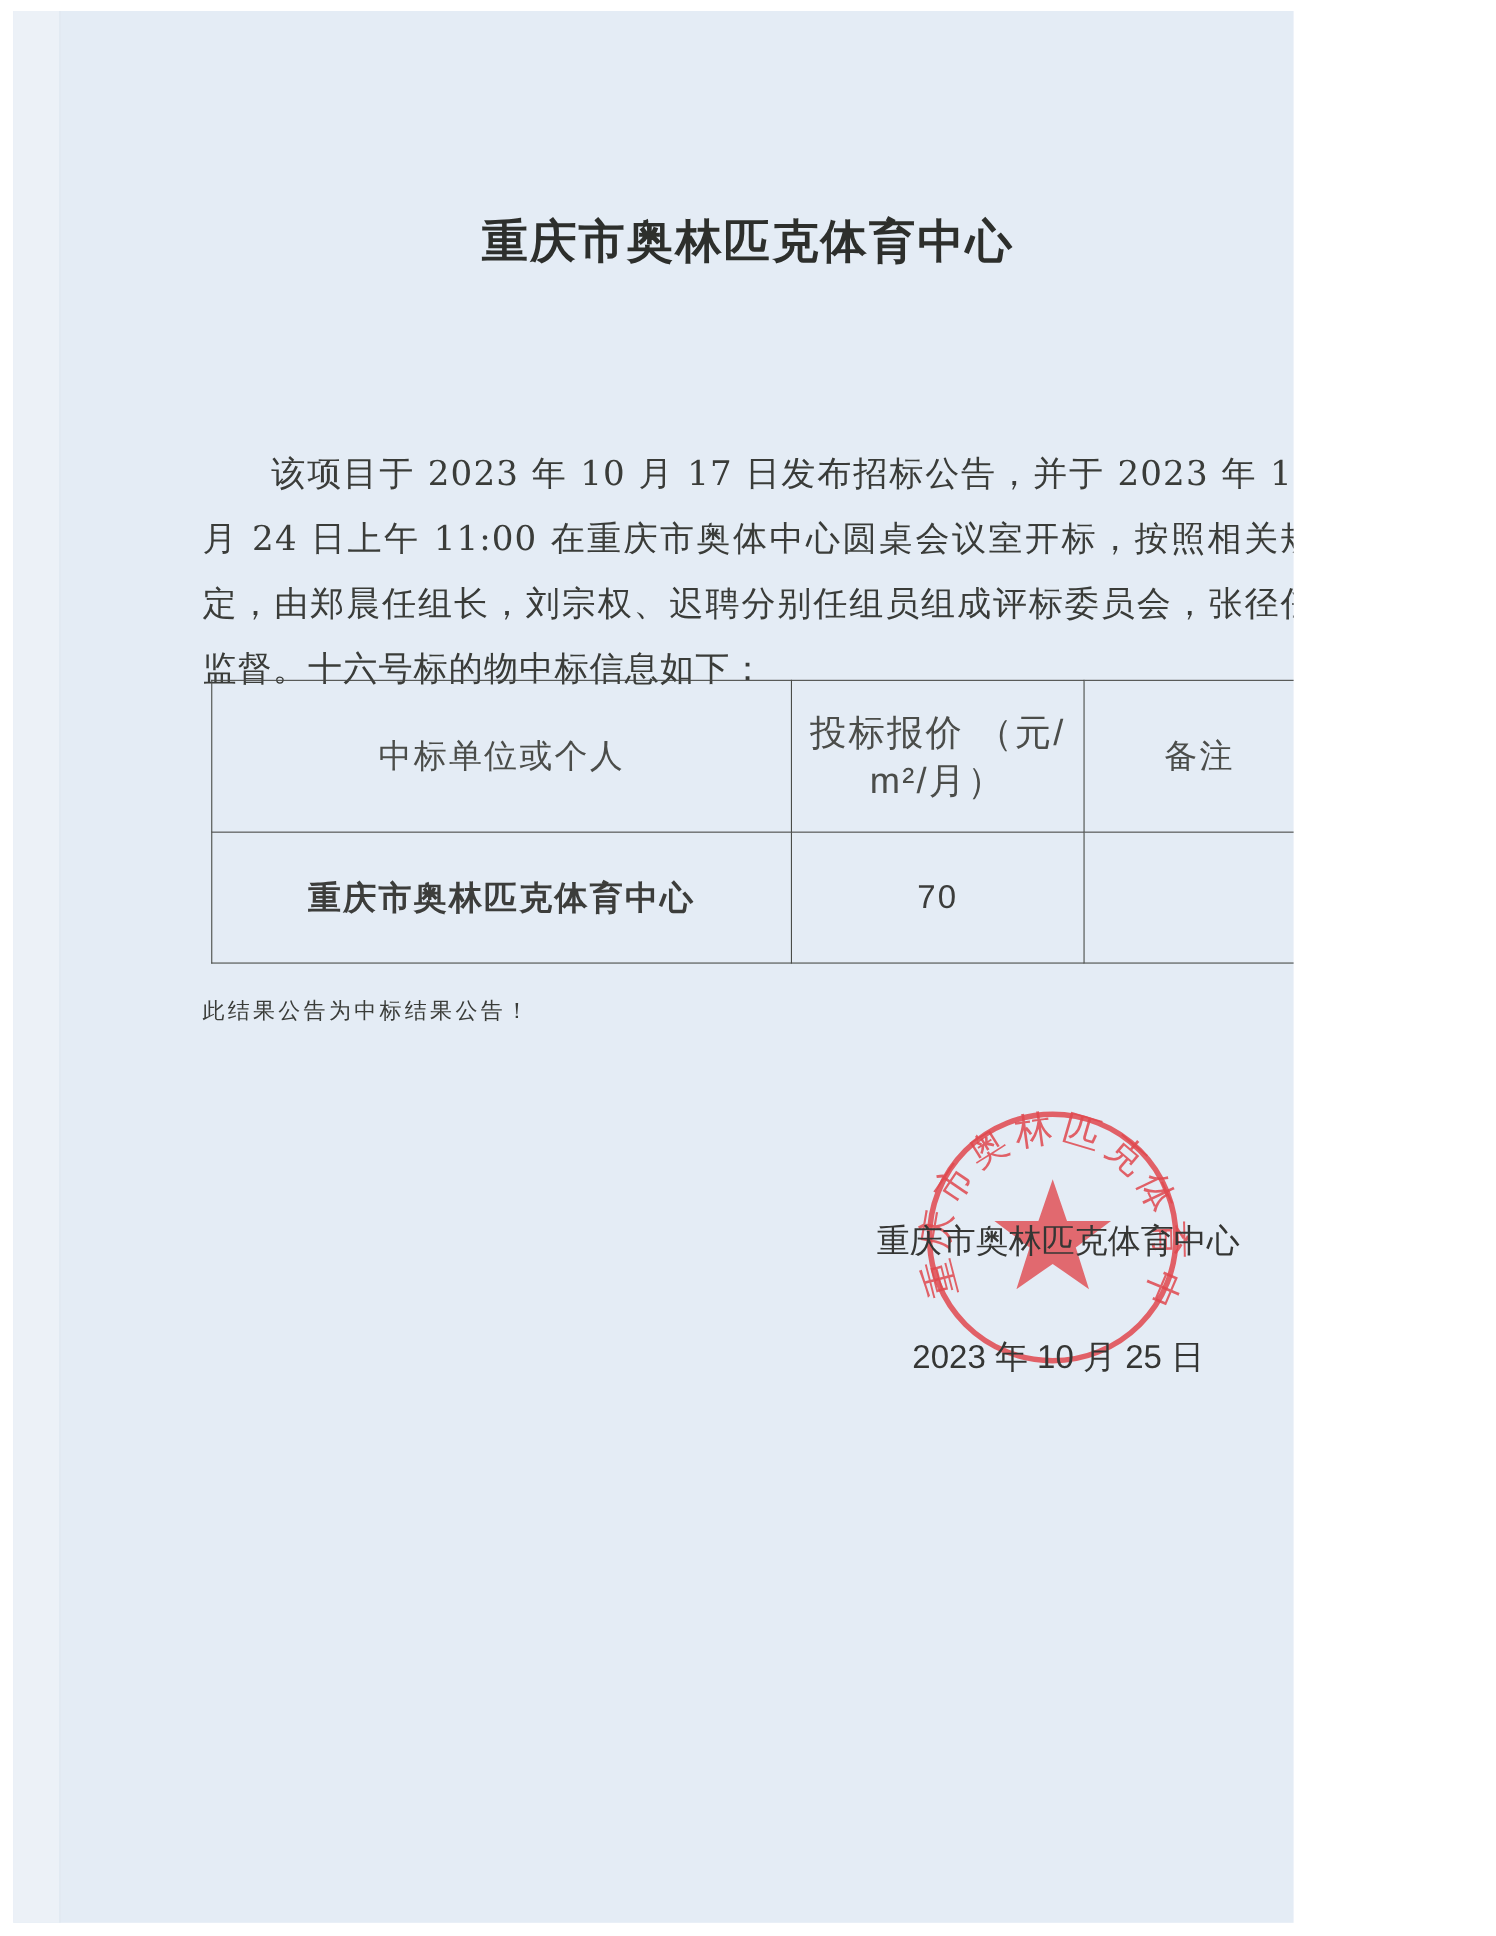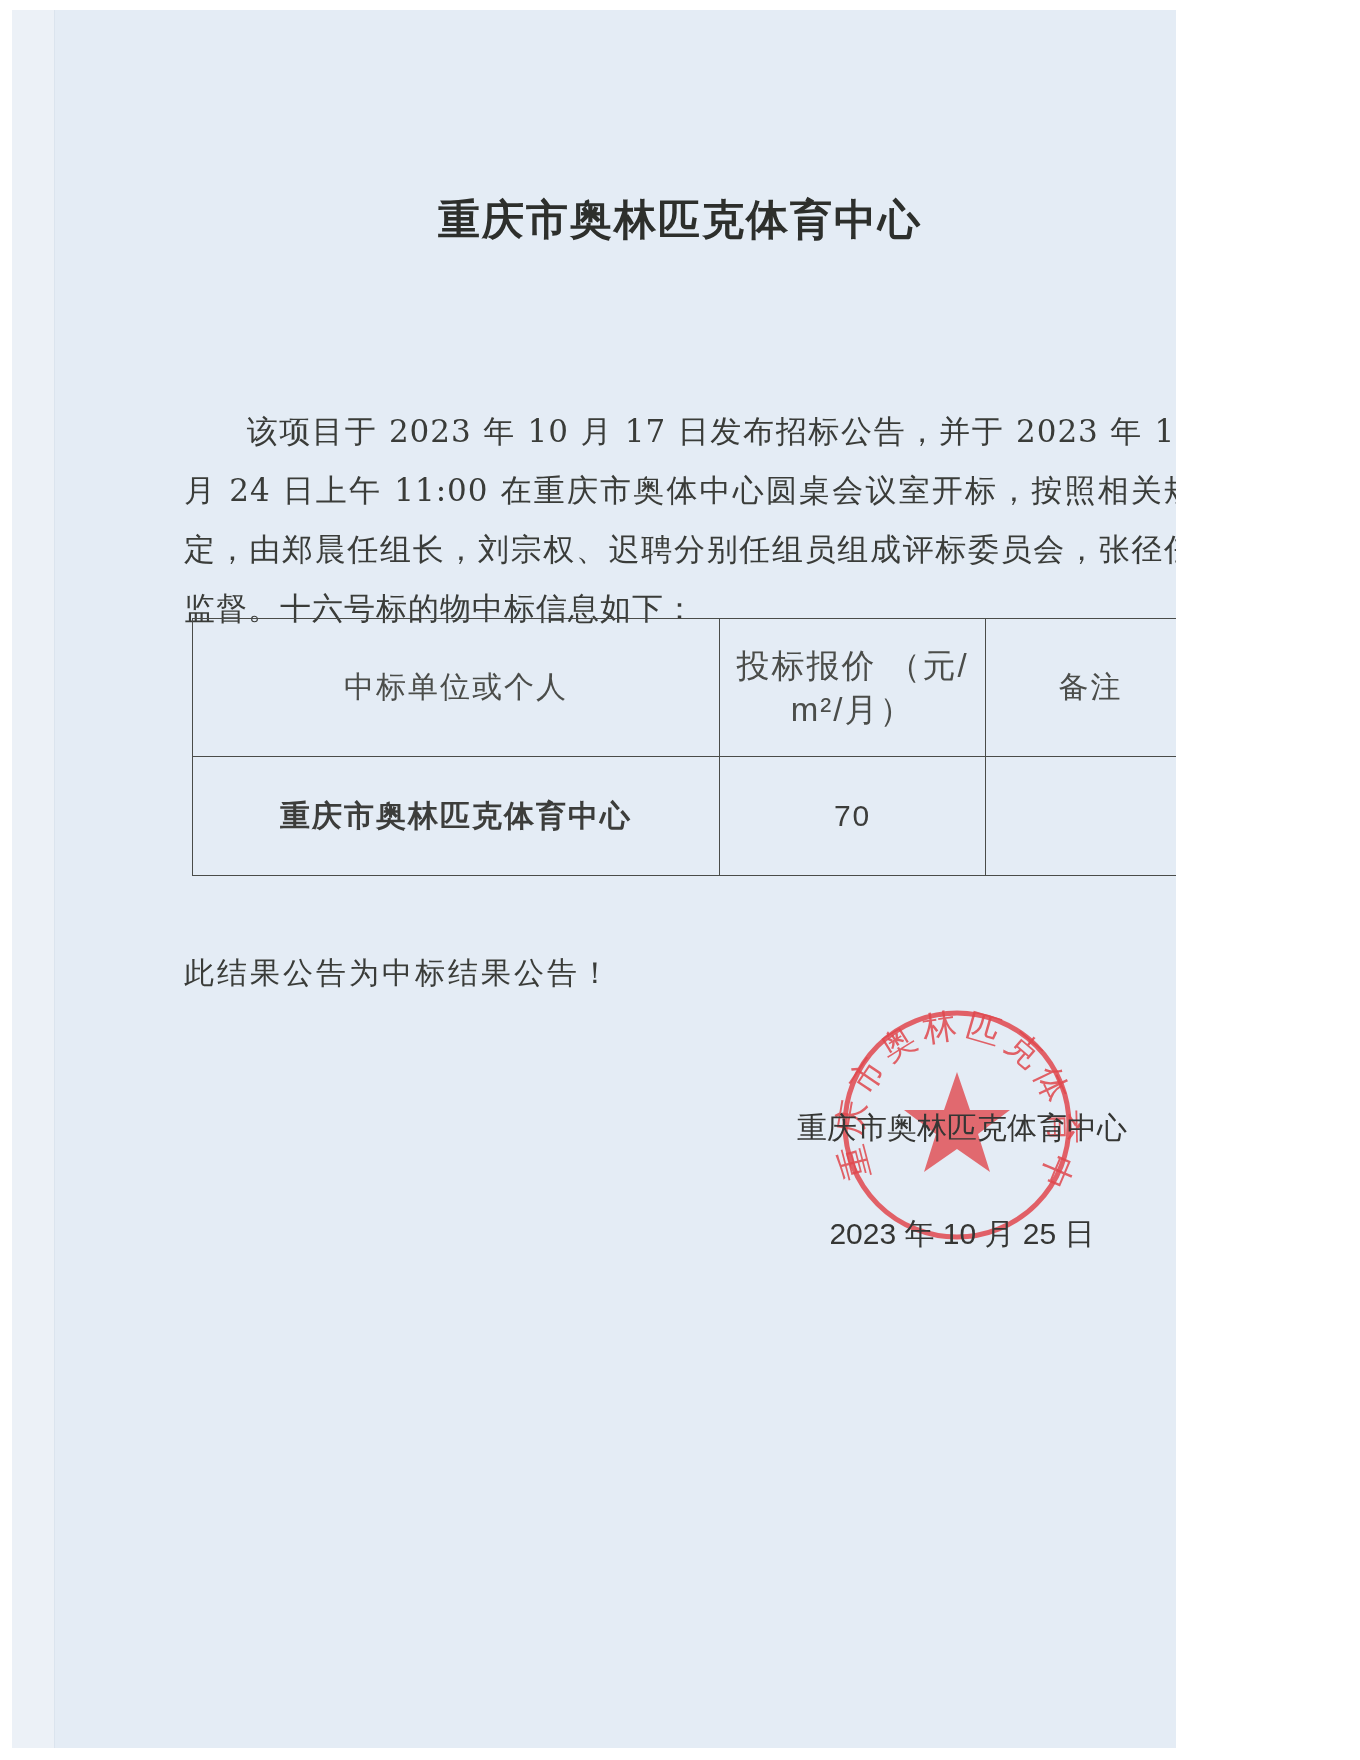--- a/index.html
+++ b/index.html
@@ -81,24 +81,23 @@
   table.result .col-c { width: 209px; }
   table.result .price-head { line-height: 44px; font-size: 33px; }
   table.result tr.row td { font-size: 30px; }
   table.result .company { font-weight: bold; }
 
   .closing {
     position: absolute;
     left: 172px;
     top: 895px;
     font-family: Liberation Serif, serif;
-    font-size: 30px;
+    font-size: 20px;
     color: #3a3c39;
     letter-spacing: 3px;
-    margin-top: 48px;
   }
 
   .stamp {
     position: absolute;
     left: 820px;
     top: 990px;
     width: 250px;
     height: 250px;
   }
   .signature {

